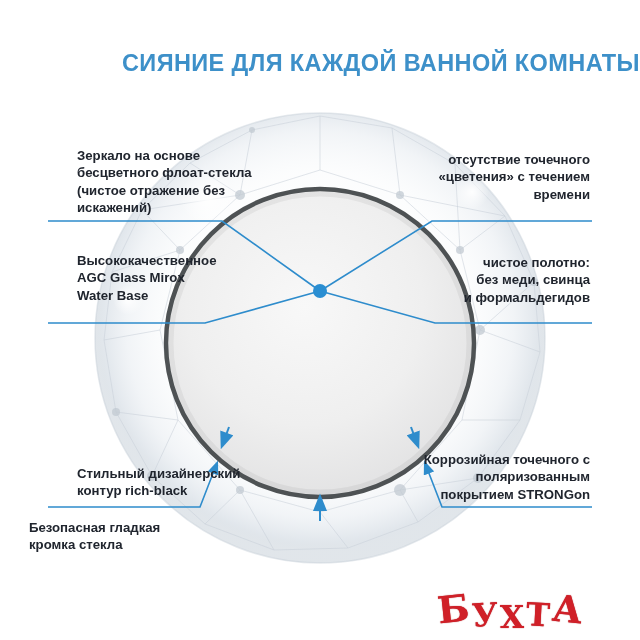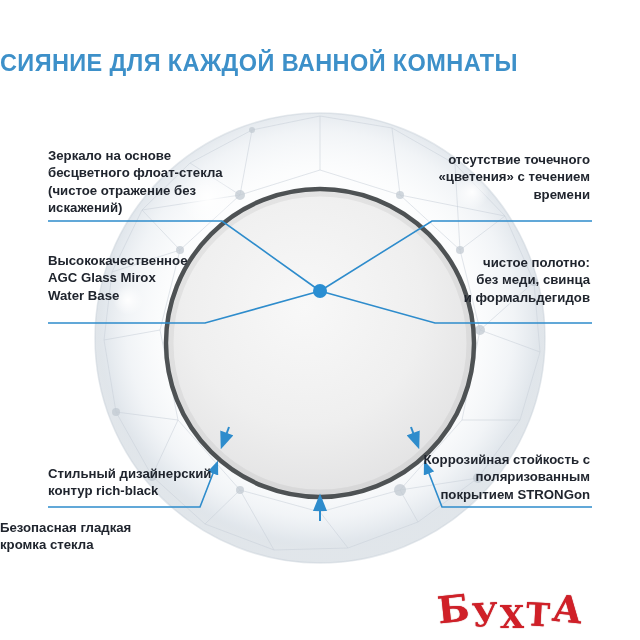--- a/index.html
+++ b/index.html
@@ -1,23 +1,23 @@
 <!DOCTYPE html>
 <html><head>
 <meta charset="utf-8">
 <style>
   html,body{margin:0;padding:0;background:#ffffff;}
   body{width:640px;height:640px;position:relative;overflow:hidden;
        font-family:"Liberation Sans",sans-serif;}
   .stage{position:absolute;inset:0;width:640px;height:640px;}
-  .title{position:absolute;top:50px;left:0;width:640px;text-align:left;
+  .title{position:absolute;top:50px;left:0;width:640px;text-align:right;
          font-size:23.5px;font-weight:800;letter-spacing:.4px;color:#3d90c9;}
   .ann{position:absolute;font-size:13.2px;font-weight:700;line-height:17.4px;
        color:#20252e;white-space:nowrap;}
-  .ann span{display:block;}
+  .ann span{display:block;margin-left:29px;}
   .ann.left{text-align:left;}
   .ann.right{text-align:right;}
   .ann.center{}
   .ann-tl{left:48px;top:147px;}
   .ann-ml{left:48px;top:252px;}
   .ann-bl{left:48px;top:465px;}
   .ann-tr{right:50px;top:151px;}
   .ann-mr{right:50px;top:254px;}
   .ann-br{right:50px;top:451px;}
   .ann-bc{left:0;right:0;top:519px;}
@@ -135,21 +135,21 @@
   <span>времени</span>
 </div>
 
 <div class="ann right ann-mr">
   <span>чистое полотно:</span>
   <span>без меди, свинца</span>
   <span>и формальдегидов</span>
 </div>
 
 <div class="ann right ann-br">
-  <span>Коррозийная стойкость с</span>
+  <span>Коррозийная точечного с</span>
   <span>поляризованным</span>
   <span>покрытием STRONGon</span>
 </div>
 
 <div class="ann center ann-bc">
   <span>Безопасная гладкая</span>
   <span>кромка стекла</span>
 </div>
 
 <div class="logo">

